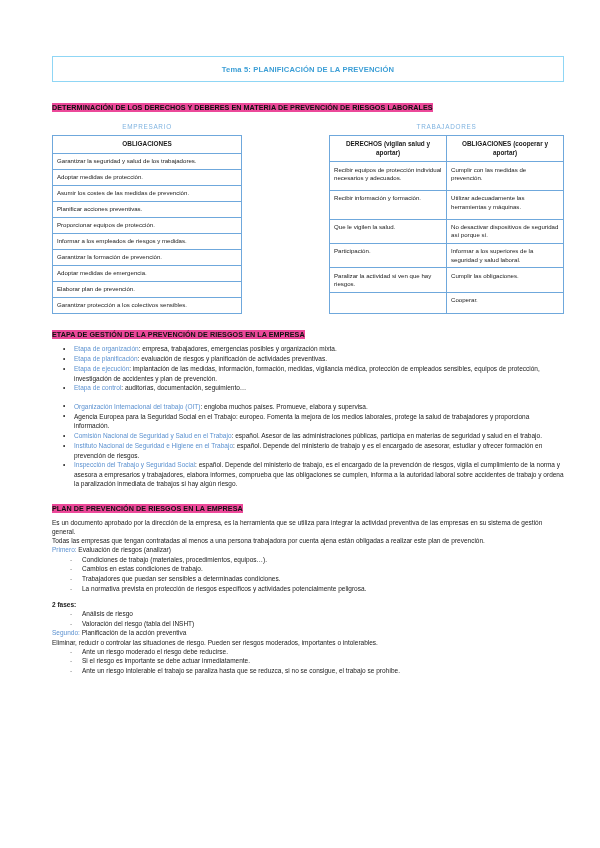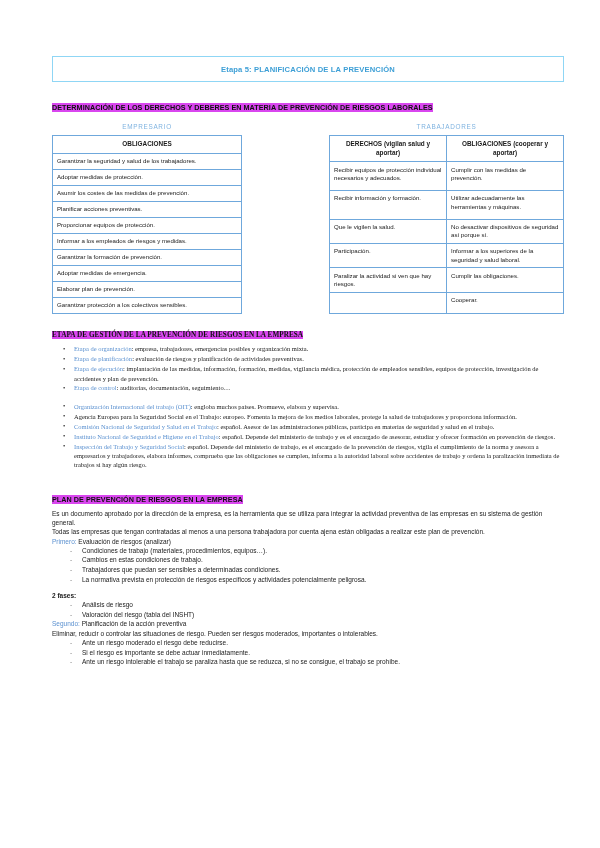--- a/index.html
+++ b/index.html
@@ -37,21 +37,21 @@
     font-size: 7.6px;
     font-weight: bold;
     letter-spacing: 0.15px;
   }
 
   
   .sec-head {
     font-size: 7.2px;
     font-weight: bold;
     color: #111111;
-    background: #d946ef;
+    background: #ec4899;
     display: inline;
     letter-spacing: 0.05px;
     line-height: 1.5;
   }
   .sec-head-wrap {
     margin: 0 0 3px 0;
   }
 
   
   .tables-row {
@@ -138,31 +138,31 @@
   ul.dashes > li::before {
     content: "-";
     position: absolute;
     left: 18px;
     top: 0;
     color: #777;
   }
   .blue { color: #5b91d0; }
   .bold { font-weight: bold; }
 
-  .block { margin-top: 9px; font-family: Liberation Serif, serif; }
-  .block-tight { margin-top: 18px; }
+  .block { margin-top: 9px; }
+  .block-tight { margin-top: 8px; }
   .spacer-sm { height: 6px; }
 </style>
 </head>
 <body>
 
 <div class="page">
 
   <div class="title-box">
-    <span class="title-text">Etapa 5: PLANIFICACIÓN DE LA PREVENCIÓN</span>
+    <span class="title-text">Tema 5: PLANIFICACIÓN DE LA PREVENCIÓN</span>
   </div>
 
   <div class="sec-head-wrap">
     <span class="sec-head">DETERMINACIÓN DE LOS DERECHOS Y DEBERES EN MATERIA DE PREVENCIÓN DE RIESGOS LABORALES</span>
   </div>
 
   <div class="tables-row">
 
     <div class="tbl-col-left">
       <div class="tbl-caption">EMPRESARIO</div>

